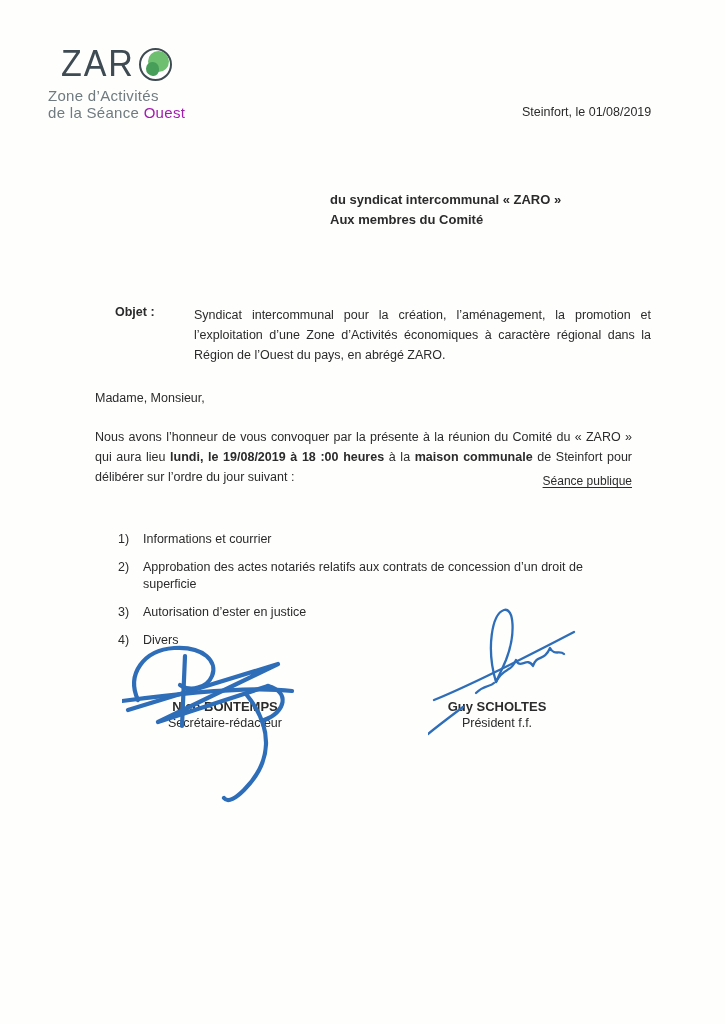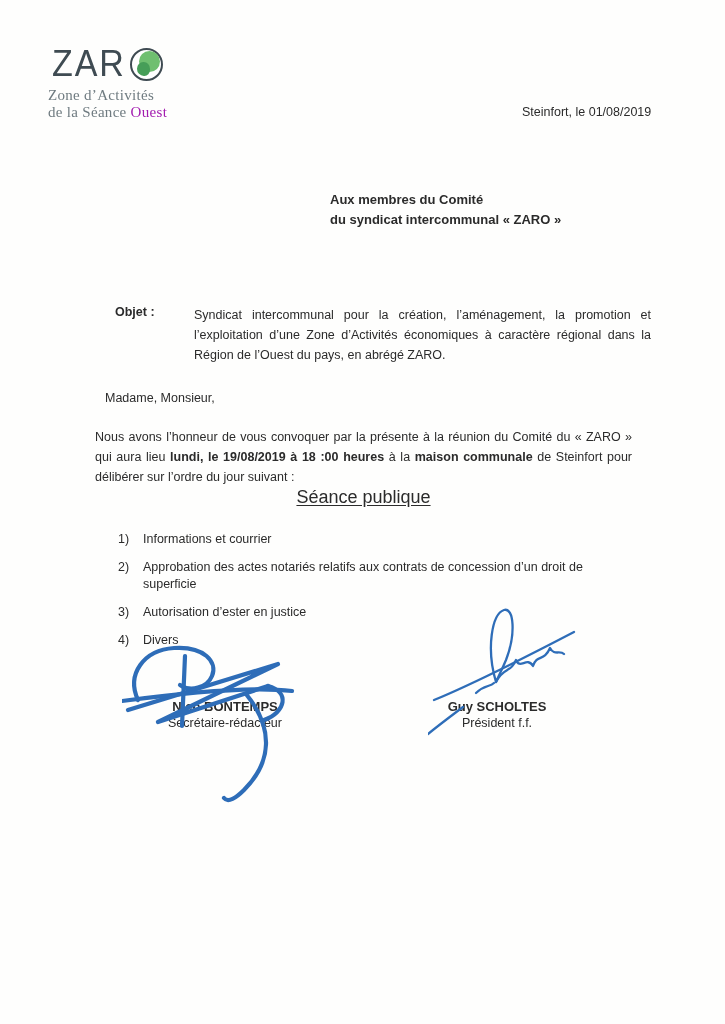--- a/index.html
+++ b/index.html
@@ -29,23 +29,23 @@
   .logo-o .leaf-dark{
     position:absolute;left:5px;top:12px;width:13px;height:14px;border-radius:50% 50% 45% 55%;
   }
   .logo-tagline{margin-top:4px;font-size:15px;line-height:17px;color:#6f7b80;letter-spacing:.3px;}
   
   .dateline{position:absolute;left:522px;top:105px;font-size:12.5px;}
   .recipient{position:absolute;left:330px;top:190px;font-size:13px;line-height:20px;font-weight:700;}
   .subject{position:absolute;left:115px;top:305px;width:536px;display:flex;}
   .subject-label{font-weight:700;font-size:12.5px;width:79px;flex:0 0 79px;}
   .subject-text{font-size:12.5px;line-height:20px;text-align:justify;width:457px;}
-  .salutation{position:absolute;left:95px;top:391px;font-size:12.5px;margin-left:10px;}
+  .salutation{position:absolute;left:95px;top:391px;font-size:12.5px;}
   .paragraph{position:absolute;left:95px;top:427px;width:537px;font-size:12.5px;line-height:20px;text-align:justify;}
-  .section-heading{position:absolute;left:95px;top:487px;width:537px;text-align:center;font-size:18px;}
+  .section-heading{position:absolute;left:95px;top:474px;width:537px;text-align:right;font-size:12px;}
   .section-heading span{text-decoration:underline;text-underline-offset:2px;}
   .agenda{position:absolute;left:118px;top:531px;width:514px;font-size:12.5px;}
   .agenda-item{display:flex;margin-bottom:11px;line-height:17px;}
   .agenda-num{flex:0 0 25px;}
   
   .sig-block{position:absolute;text-align:center;font-size:12.5px;line-height:15px;}
   .sig-left{left:145px;top:699px;width:160px;}
   .sig-right{left:417px;top:699px;width:160px;}
   .sig-name{font-weight:700;font-size:13px;margin-bottom:2px;}
   .sig-svg{position:absolute;pointer-events:none;}
@@ -59,31 +59,31 @@
 <div class="page">
 
   <div class="logo">
     <div class="logo-word">
       <span class="logo-letters" style="color: rgb(63, 75, 82);">ZAR</span>
       <span class="logo-o" style="border-color: rgb(63, 75, 82);">
         <span class="leaf-light" style="background: rgb(111, 191, 112);"></span>
         <span class="leaf-dark" style="background: rgb(70, 158, 88);"></span>
       </span>
     </div>
-    <div class="logo-tagline" style="color: rgb(111, 123, 128); font-family: Liberation Serif, serif;">
+    <div class="logo-tagline" style="color: rgb(111, 123, 128);">
       <div>Zone d’Activités</div>
       <div><span>de la Séance </span><span class="tagline-highlight" style="color: #a21caf; text-align: center;">Ouest</span></div>
     </div>
   </div>
 
   <div class="dateline">Steinfort, le 01/08/2019</div>
 
   <div class="recipient">
+    <div>du syndicat intercommunal « ZARO »</div>
     <div>Aux membres du Comité</div>
-    <div>du syndicat intercommunal « ZARO »</div>
   </div>
 
   <div class="subject">
     <div class="subject-label">Objet :</div>
     <div class="subject-text">Syndicat intercommunal pour la création, l’aménagement, la promotion et l’exploitation d’une Zone d’Activités économiques à caractère régional dans la Région de l’Ouest du pays, en abrégé ZARO.</div>
   </div>
 
   <div class="salutation">Madame, Monsieur,</div>
 
   <div class="paragraph"><span>Nous avons l’honneur de vous convoquer par la présente à la réunion du Comité du « ZARO » qui aura lieu </span><strong>lundi, le 19/08/2019 à 18 :00 heures</strong><span> à la </span><strong>maison communale</strong><span> de Steinfort pour délibérer sur l’ordre du jour suivant :</span></div>

